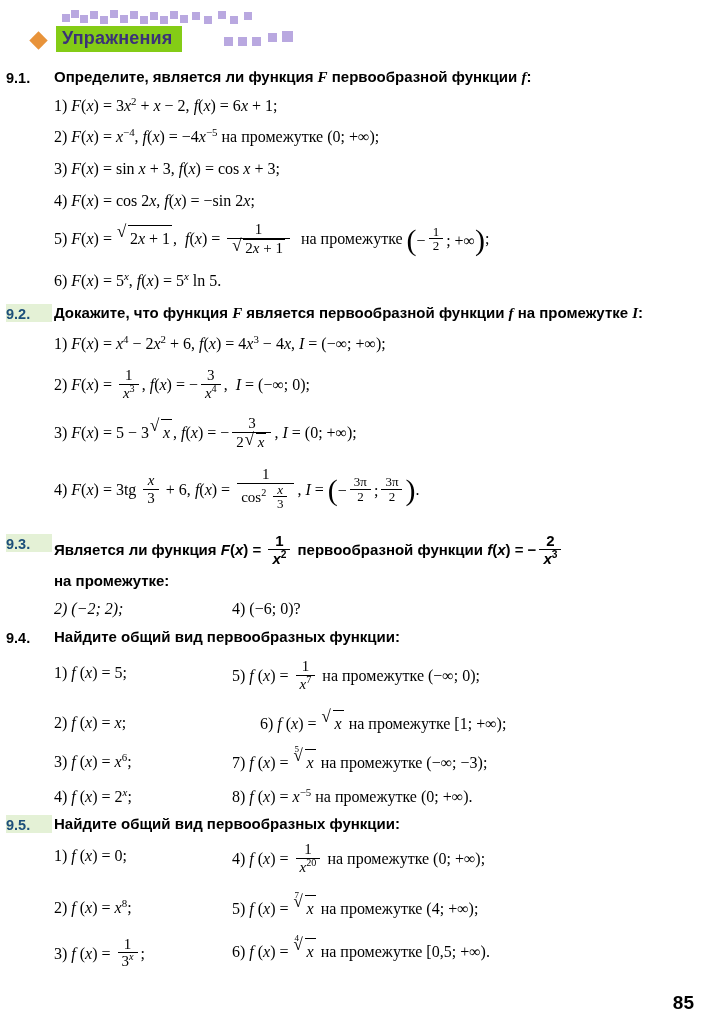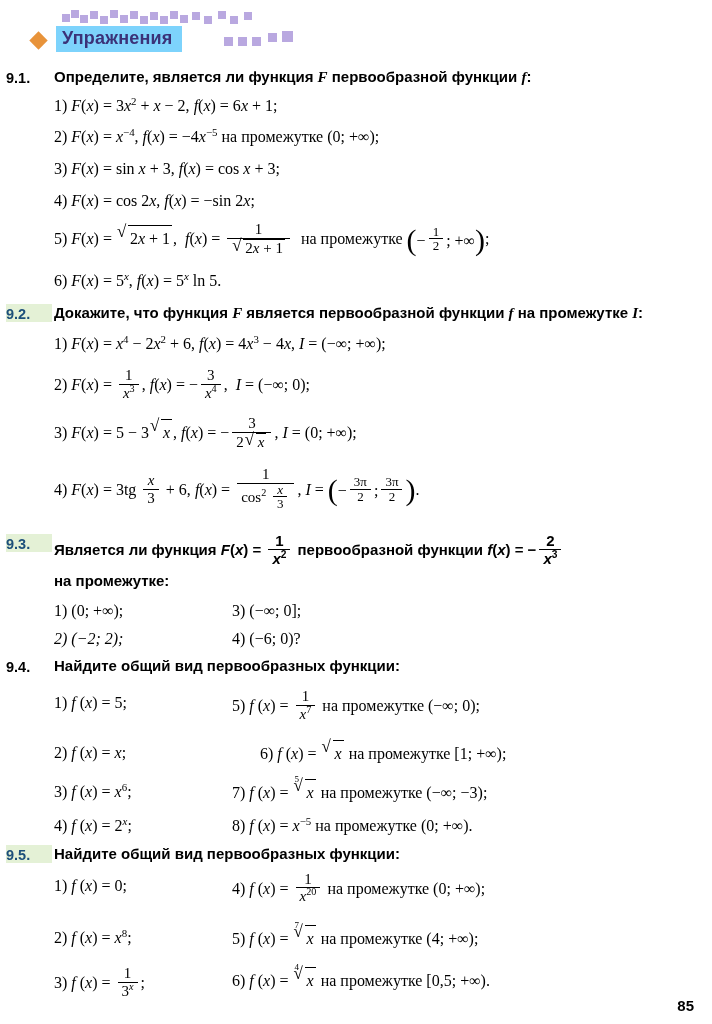--- a/index.html
+++ b/index.html
@@ -26,21 +26,21 @@
     top: 10px; left: 62px;
     width: 230px; height: 18px;
   }
   .pix {
     position: absolute;
     background: #b9a8e0;
   }
   .title-band {
     position: absolute;
     left: 56px; top: 26px;
-    background: #7dd3fc;
+    background: #84cc16;
     padding: 2px 10px 3px 6px;
   }
   .title-band .title-text {
     font-family: "Liberation Sans", sans-serif;
     font-weight: bold;
     font-size: 18px;
     color: #3b3278;
     letter-spacing: .2px;
   }
   .diamond {
@@ -147,21 +147,21 @@
     position: relative;
     top: -1px;
   }
 
   .pagenum {
     position: absolute;
     right: 18px;
     bottom: 10px;
     font-family: "Liberation Sans", sans-serif;
     font-weight: bold;
-    font-size: 15px;
+    font-size: 19px;
   }
 </style>
 </head>
 <body>
 
 <div id="page">
 
   <div class="header">
     <div class="pix-deco">
       <div class="pix" style="left:0px;  top:4px;  width:8px; height:8px;"></div>
@@ -271,24 +271,20 @@
 
     <div class="prob" style="margin-top:20px;">
       <div class="num hl">9.3.</div>
       <div class="body">
         <div class="lead">
           Является ли функция <i>F</i>(<i>x</i>) = <span class="frac"><span class="n">1</span><span class="d"><i>x</i><sup>2</sup></span></span> первообразной функции <i>f</i>(<i>x</i>) = −<span class="frac"><span class="n">2</span><span class="d"><i>x</i><sup>3</sup></span></span>
         </div>
         <div class="lead" style="margin-top:4px;">на промежутке:</div>
         <div class="items">
           <div class="two-col">
-            <div class="col col-a item" style="margin-top:4px;">1) (0; +∞);</div>
-            <div class="col col-b item" style="margin-top:4px;">3) (−∞; 0];</div>
-          </div>
-          <div class="two-col">
             <div class="col col-a item" style="margin-top:2px;font-style:italic;">2) (−2; 2);</div>
             <div class="col col-b item" style="margin-top:2px;">4) (−6; 0)?</div>
           </div>
         </div>
       </div>
     </div>
 
     <div class="prob" style="margin-top:6px;">
       <div class="num plain">9.4.</div>
       <div class="body">

